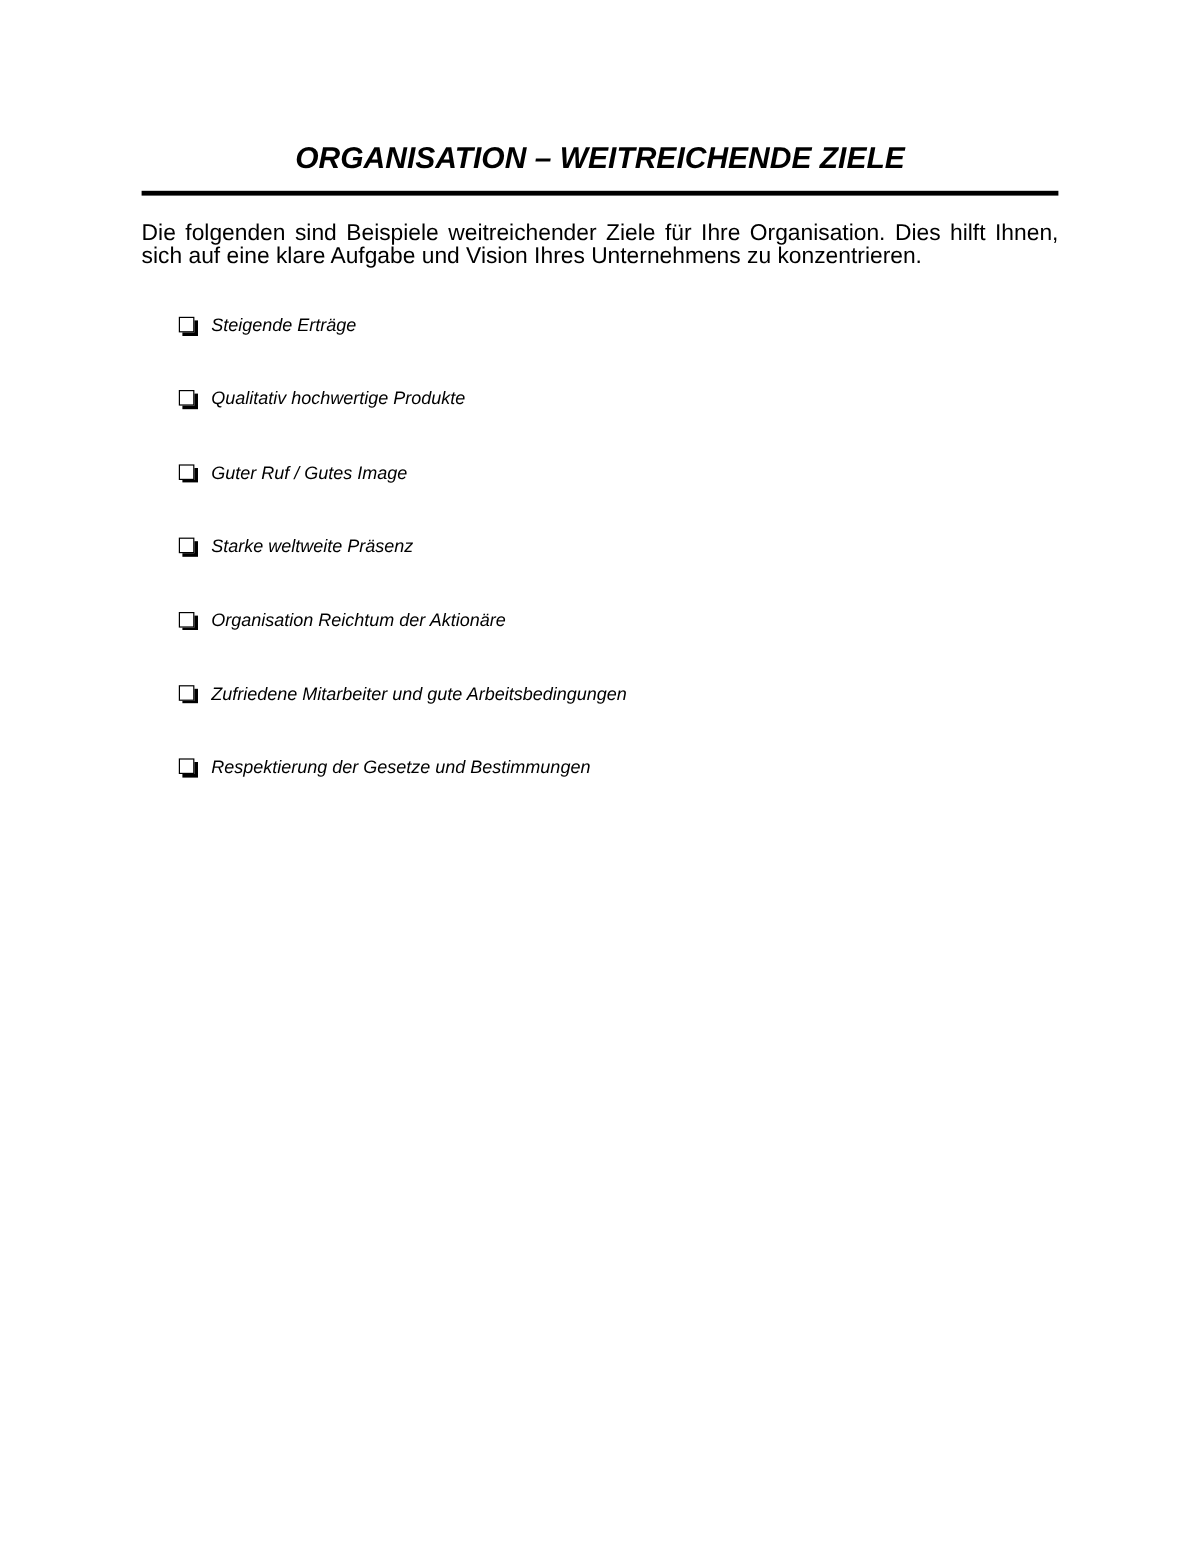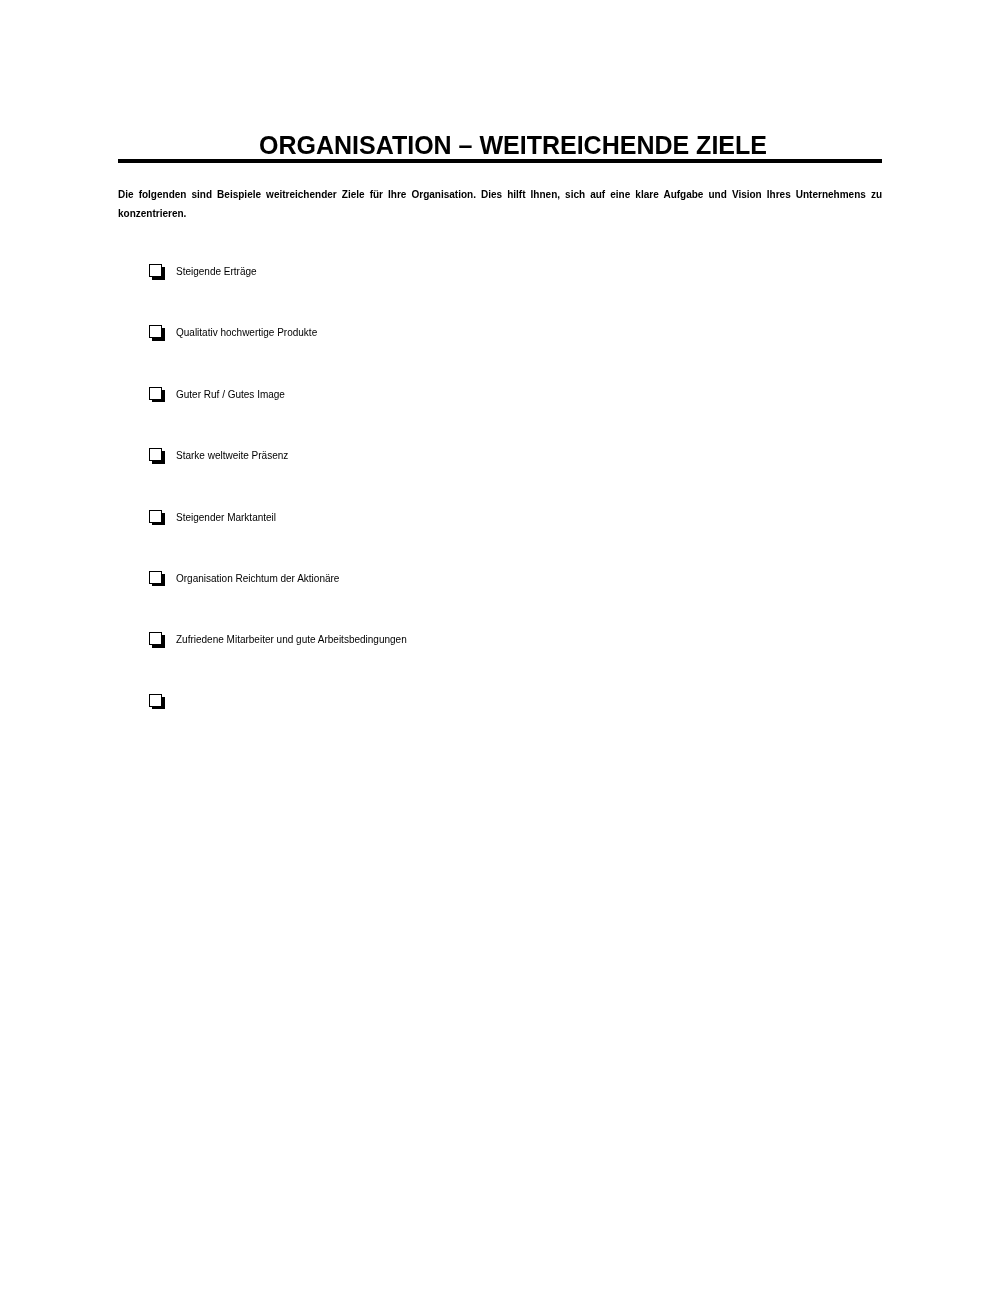--- a/index.html
+++ b/index.html
@@ -23,41 +23,41 @@
     .title {
       position: absolute;
       top: 117px;
       left: 0;
       width: 764px;
       text-align: center;
       font-weight: bold;
       font-size: 25px;
       line-height: 30px;
       letter-spacing: 0px;
-      margin: 13px;
+      margin: 0;
+      font-style: italic;
     }
     .rule {
       position: absolute;
       top: 159px;
       left: 0;
       width: 764px;
       height: 4px;
       background: #000000;
     }
     .intro {
       position: absolute;
       top: 185px;
       left: 0;
       width: 764px;
-      font-size: 10px;
+      font-size: 19px;
       line-height: 19px;
       text-align: justify;
       text-align-last: left;
       margin: 0;
-      font-weight: bold;
     }
     .goals {
       position: absolute;
       top: 262px;
       left: 31px;
       margin: 0;
       padding: 0;
       list-style: none;
     }
     .goal {
@@ -88,22 +88,23 @@
     .checkbox .shadow {
       position: absolute;
       left: 3px;
       top: 3px;
       width: 12.5px;
       height: 12.5px;
       background: #000000;
       z-index: 1;
     }
     .goal-label {
-      font-size: 10px;
+      font-size: 15px;
       line-height: 20px;
+      font-style: italic;
     }
   </style>
 </head>
 <body>
 
 <div class="page">
   <h1 class="title">ORGANISATION – WEITREICHENDE ZIELE</h1>
   <div class="rule"></div>
   <p class="intro">Die folgenden sind Beispiele weitreichender Ziele für Ihre Organisation. Dies hilft Ihnen, sich auf eine klare Aufgabe und Vision Ihres Unternehmens zu konzentrieren.</p>
 
@@ -134,36 +135,30 @@
           <span class="shadow"></span>
           <span class="box"></span>
         </span>
       <span class="goal-label">Starke weltweite Präsenz</span>
     </li>
     <li class="goal">
       <span class="checkbox">
           <span class="shadow"></span>
           <span class="box"></span>
         </span>
-      <span class="goal-label">Steigender Marktanteil</span>
-    </li>
-    <li class="goal">
-      <span class="checkbox">
-          <span class="shadow"></span>
-          <span class="box"></span>
-        </span>
       <span class="goal-label">Organisation Reichtum der Aktionäre</span>
     </li>
     <li class="goal">
       <span class="checkbox">
           <span class="shadow"></span>
           <span class="box"></span>
         </span>
       <span class="goal-label">Zufriedene Mitarbeiter und gute Arbeitsbedingungen</span>
     </li>
     <li class="goal">
       <span class="checkbox">
           <span class="shadow"></span>
           <span class="box"></span>
         </span>
+      <span class="goal-label">Respektierung der Gesetze und Bestimmungen</span>
     </li>
   </ul>
 </div>
 
 </body></html>

